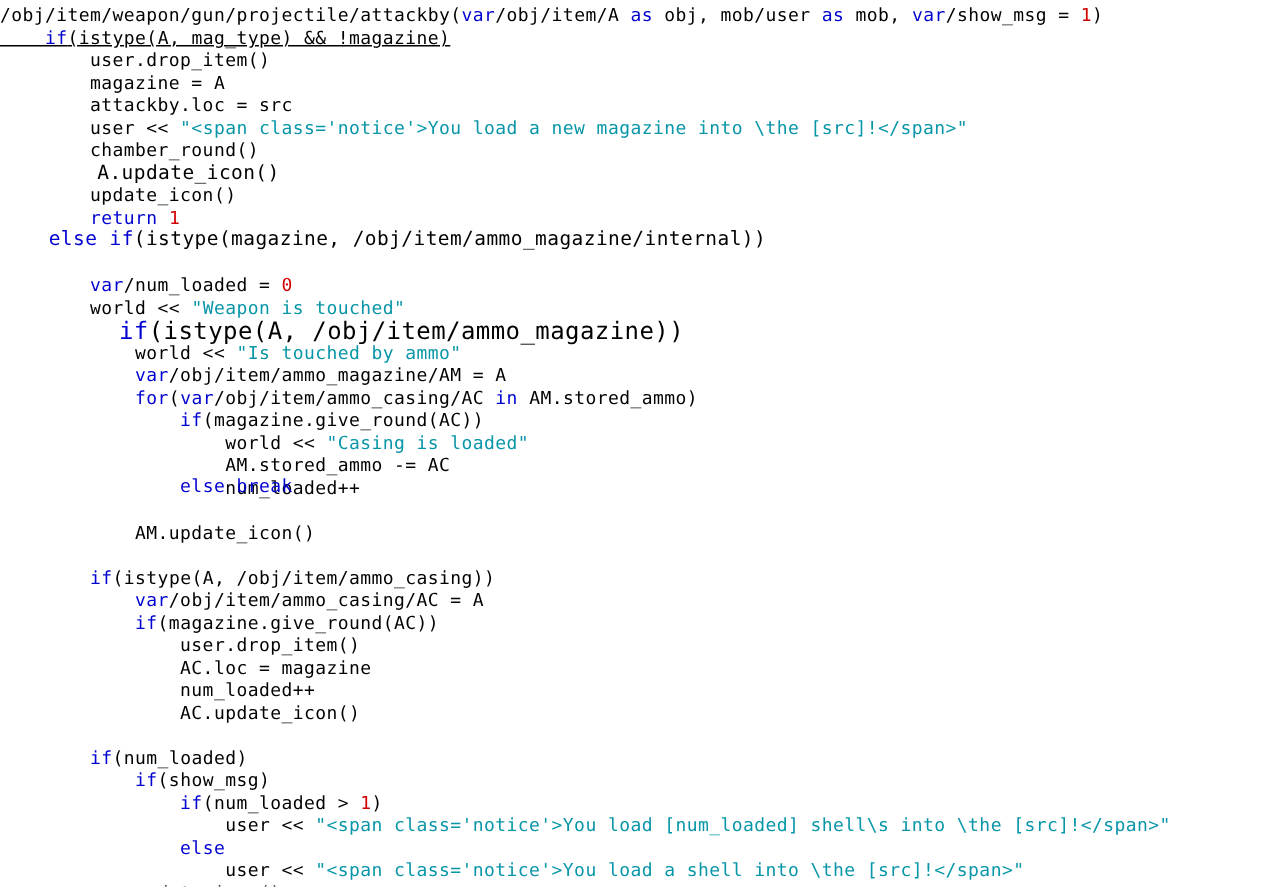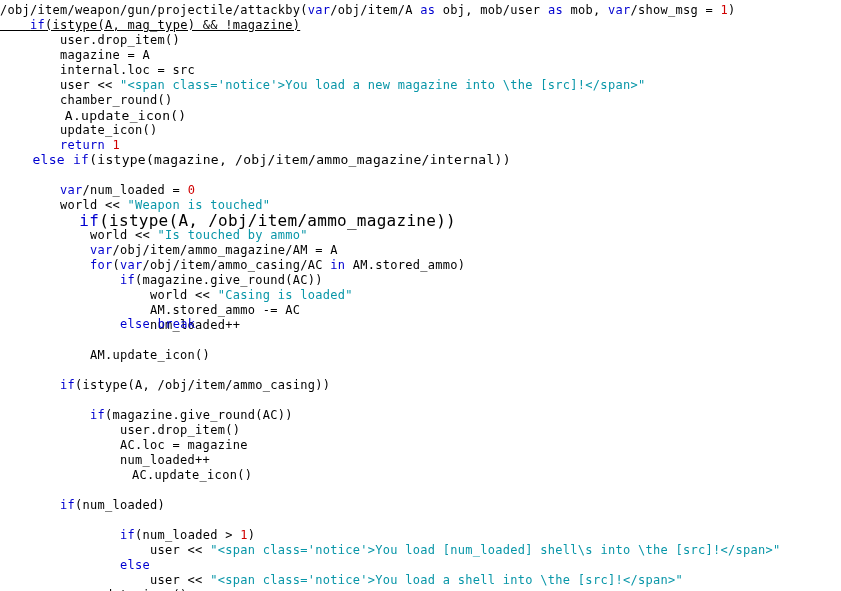--- a/index.html
+++ b/index.html
@@ -37,21 +37,21 @@
   .tok-txt  { color: #000000; }
 </style>
 <style>.tok-kw{color:#0000D0;}.tok-str{color:#0896A8;}.tok-num{color:#D00000;}.tok-txt{color:#000000;}#code-view{background:#ffffff;}</style></head>
 <body>
 
 <div id="code-view">
     <div class="code-line" style="top: 3px; font-size: 12px; line-height: 15px;"><span class="tok-txt">/obj/item/weapon/gun/projectile/attackby(</span><span class="tok-kw">var</span><span class="tok-txt">/obj/item/A </span><span class="tok-kw">as</span><span class="tok-txt"> obj, mob/user </span><span class="tok-kw">as</span><span class="tok-txt"> mob, </span><span class="tok-kw">var</span><span class="tok-txt">/show_msg = </span><span class="tok-num">1</span><span class="tok-txt">)</span></div>
     <div class="code-line" style="top: 18px; font-size: 12px; line-height: 15px; text-decoration: underline;"><span class="tok-txt">    </span><span class="tok-kw">if</span><span class="tok-txt">(istype(A, mag_type) &amp;&amp; !magazine)</span></div>
     <div class="code-line" style="top: 33px; font-size: 12px; line-height: 15px;"><span class="tok-txt">        user.drop_item()</span></div>
     <div class="code-line" style="top: 48px; font-size: 12px; line-height: 15px;"><span class="tok-txt">        magazine = A</span></div>
-    <div class="code-line" style="top: 63px; font-size: 12px; line-height: 15px;"><span class="tok-txt">        internal.loc = src</span></div>
+    <div class="code-line" style="top: 63px; font-size: 12px; line-height: 15px;"><span class="tok-txt">        attackby.loc = src</span></div>
     <div class="code-line" style="top: 78px; font-size: 12px; line-height: 15px;"><span class="tok-txt">        user &lt;&lt; </span><span class="tok-str">"&lt;span class='notice'&gt;You load a new magazine into \the [src]!&lt;/span&gt;"</span></div>
     <div class="code-line" style="top: 93px; font-size: 12px; line-height: 15px;"><span class="tok-txt">        chamber_round()</span></div>
     <div class="code-line" style="top: 108px; font-size: 13px; line-height: 15px;"><span class="tok-txt">        A.update_icon()</span></div>
     <div class="code-line" style="top: 123px; font-size: 12px; line-height: 15px;"><span class="tok-txt">        update_icon()</span></div>
     <div class="code-line" style="top: 138px; font-size: 12px; line-height: 15px;"><span class="tok-txt">        </span><span class="tok-kw">return</span><span class="tok-txt"> </span><span class="tok-num">1</span></div>
     <div class="code-line" style="top: 153px; font-size: 12px; line-height: 15px;">&nbsp;</div>
     <div class="code-line" style="top: 152px; font-size: 13px; line-height: 15px;"><span class="tok-txt">    </span><span class="tok-kw">else</span><span class="tok-txt"> </span><span class="tok-kw">if</span><span class="tok-txt">(istype(magazine, /obj/item/ammo_magazine/internal))</span></div>
     <div class="code-line" style="top: 183px; font-size: 12px; line-height: 15px;"><span class="tok-txt">        </span><span class="tok-kw">var</span><span class="tok-txt">/num_loaded = </span><span class="tok-num">0</span></div>
     <div class="code-line" style="top: 198px; font-size: 12px; line-height: 15px;"><span class="tok-txt">        world &lt;&lt; </span><span class="tok-str">"Weapon is touched"</span></div>
     <div class="code-line" style="top: 213px; font-size: 16px; line-height: 15px;"><span class="tok-txt">        </span><span class="tok-kw">if</span><span class="tok-txt">(istype(A, /obj/item/ammo_magazine))</span></div>
@@ -59,25 +59,27 @@
     <div class="code-line" style="top: 243px; font-size: 12px; line-height: 15px;"><span class="tok-txt">            </span><span class="tok-kw">var</span><span class="tok-txt">/obj/item/ammo_magazine/AM = A</span></div>
     <div class="code-line" style="top: 258px; font-size: 12px; line-height: 15px;"><span class="tok-txt">            </span><span class="tok-kw">for</span><span class="tok-txt">(</span><span class="tok-kw">var</span><span class="tok-txt">/obj/item/ammo_casing/AC </span><span class="tok-kw">in</span><span class="tok-txt"> AM.stored_ammo)</span></div>
     <div class="code-line" style="top: 273px; font-size: 12px; line-height: 15px;"><span class="tok-txt">                </span><span class="tok-kw">if</span><span class="tok-txt">(magazine.give_round(AC))</span></div>
     <div class="code-line" style="top: 288px; font-size: 12px; line-height: 15px;"><span class="tok-txt">                    world &lt;&lt; </span><span class="tok-str">"Casing is loaded"</span></div>
     <div class="code-line" style="top: 303px; font-size: 12px; line-height: 15px;"><span class="tok-txt">                    AM.stored_ammo -= AC</span></div>
     <div class="code-line" style="top: 318px; font-size: 12px; line-height: 15px;"><span class="tok-txt">                    num_loaded++</span></div>
     <div class="code-line" style="top: 317px; font-size: 12px; line-height: 15px; text-align: center;"><span class="tok-txt">                </span><span class="tok-kw">else</span><span class="tok-txt"> </span><span class="tok-kw">break</span></div>
     <div class="code-line" style="top: 348px; font-size: 12px; line-height: 15px;"><span class="tok-txt">            AM.update_icon()</span></div>
     <div class="code-line" style="top: 363px; font-size: 12px; line-height: 15px;">&nbsp;</div>
     <div class="code-line" style="top: 378px; font-size: 12px; line-height: 15px;"><span class="tok-txt">        </span><span class="tok-kw">if</span><span class="tok-txt">(istype(A, /obj/item/ammo_casing))</span></div>
+    <div class="code-line" style="top: 393px; font-size: 12px; line-height: 15px;"><span class="tok-txt">            </span><span class="tok-kw">var</span><span class="tok-txt">/obj/item/ammo_casing/AC = A</span></div>
     <div class="code-line" style="top: 408px; font-size: 12px; line-height: 15px;"><span class="tok-txt">            </span><span class="tok-kw">if</span><span class="tok-txt">(magazine.give_round(AC))</span></div>
     <div class="code-line" style="top: 423px; font-size: 12px; line-height: 15px;"><span class="tok-txt">                user.drop_item()</span></div>
     <div class="code-line" style="top: 438px; font-size: 12px; line-height: 15px;"><span class="tok-txt">                AC.loc = magazine</span></div>
     <div class="code-line" style="top: 453px; font-size: 12px; line-height: 15px;"><span class="tok-txt">                num_loaded++</span></div>
-    <div class="code-line" style="top: 468px; font-size: 12px; line-height: 15px; padding-left: 12px;"><span class="tok-txt">                AC.update_icon()</span></div>
+    <div class="code-line" style="top: 468px; font-size: 12px; line-height: 15px;"><span class="tok-txt">                AC.update_icon()</span></div>
     <div class="code-line" style="top: 483px; font-size: 12px; line-height: 15px;">&nbsp;</div>
     <div class="code-line" style="top: 498px; font-size: 12px; line-height: 15px;"><span class="tok-txt">        </span><span class="tok-kw">if</span><span class="tok-txt">(num_loaded)</span></div>
+    <div class="code-line" style="top: 513px; font-size: 12px; line-height: 15px;"><span class="tok-txt">            </span><span class="tok-kw">if</span><span class="tok-txt">(show_msg)</span></div>
     <div class="code-line" style="top: 528px; font-size: 12px; line-height: 15px;"><span class="tok-txt">                </span><span class="tok-kw">if</span><span class="tok-txt">(num_loaded &gt; </span><span class="tok-num">1</span><span class="tok-txt">)</span></div>
     <div class="code-line" style="top: 543px; font-size: 12px; line-height: 15px;"><span class="tok-txt">                    user &lt;&lt; </span><span class="tok-str">"&lt;span class='notice'&gt;You load [num_loaded] shell\s into \the [src]!&lt;/span&gt;"</span></div>
     <div class="code-line" style="top: 558px; font-size: 12px; line-height: 15px;"><span class="tok-txt">                </span><span class="tok-kw">else</span></div>
     <div class="code-line" style="top: 573px; font-size: 12px; line-height: 15px;"><span class="tok-txt">                    user &lt;&lt; </span><span class="tok-str">"&lt;span class='notice'&gt;You load a shell into \the [src]!&lt;/span&gt;"</span></div>
     <div class="code-line" style="top: 588px; font-size: 12px; line-height: 15px;"><span class="tok-txt">            update_icon()</span></div>
   </div>
 
 </body></html>

